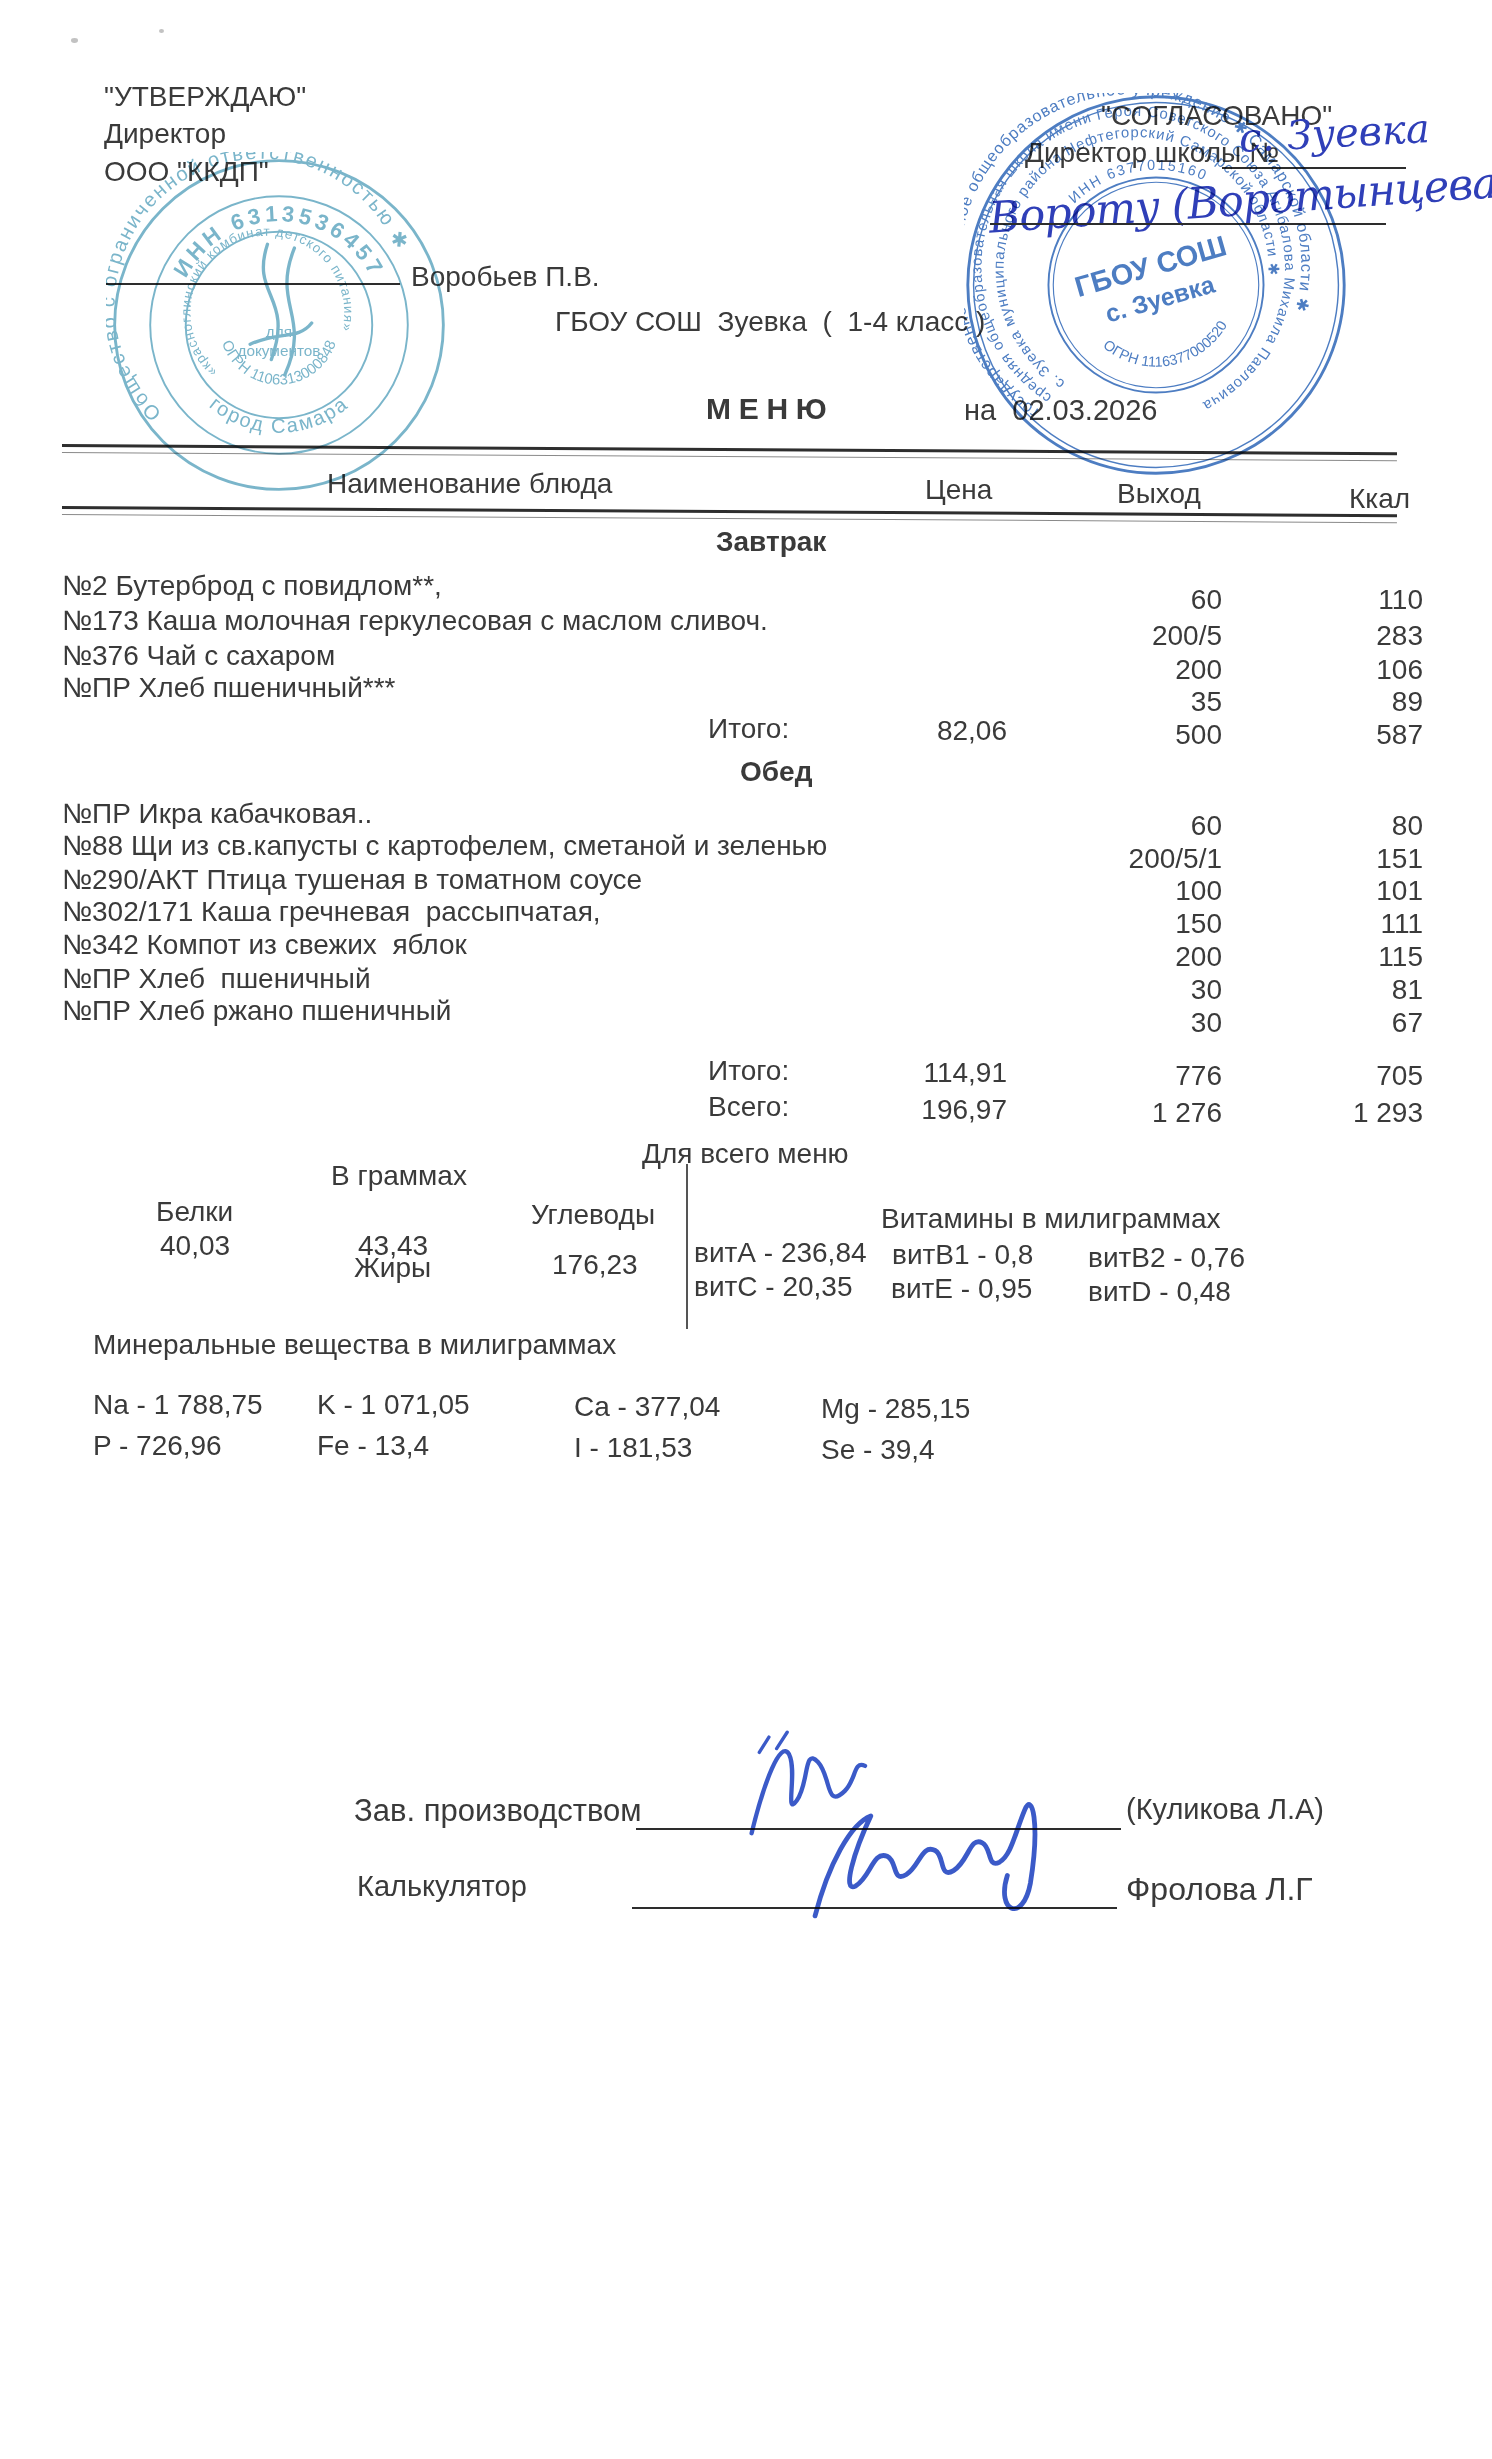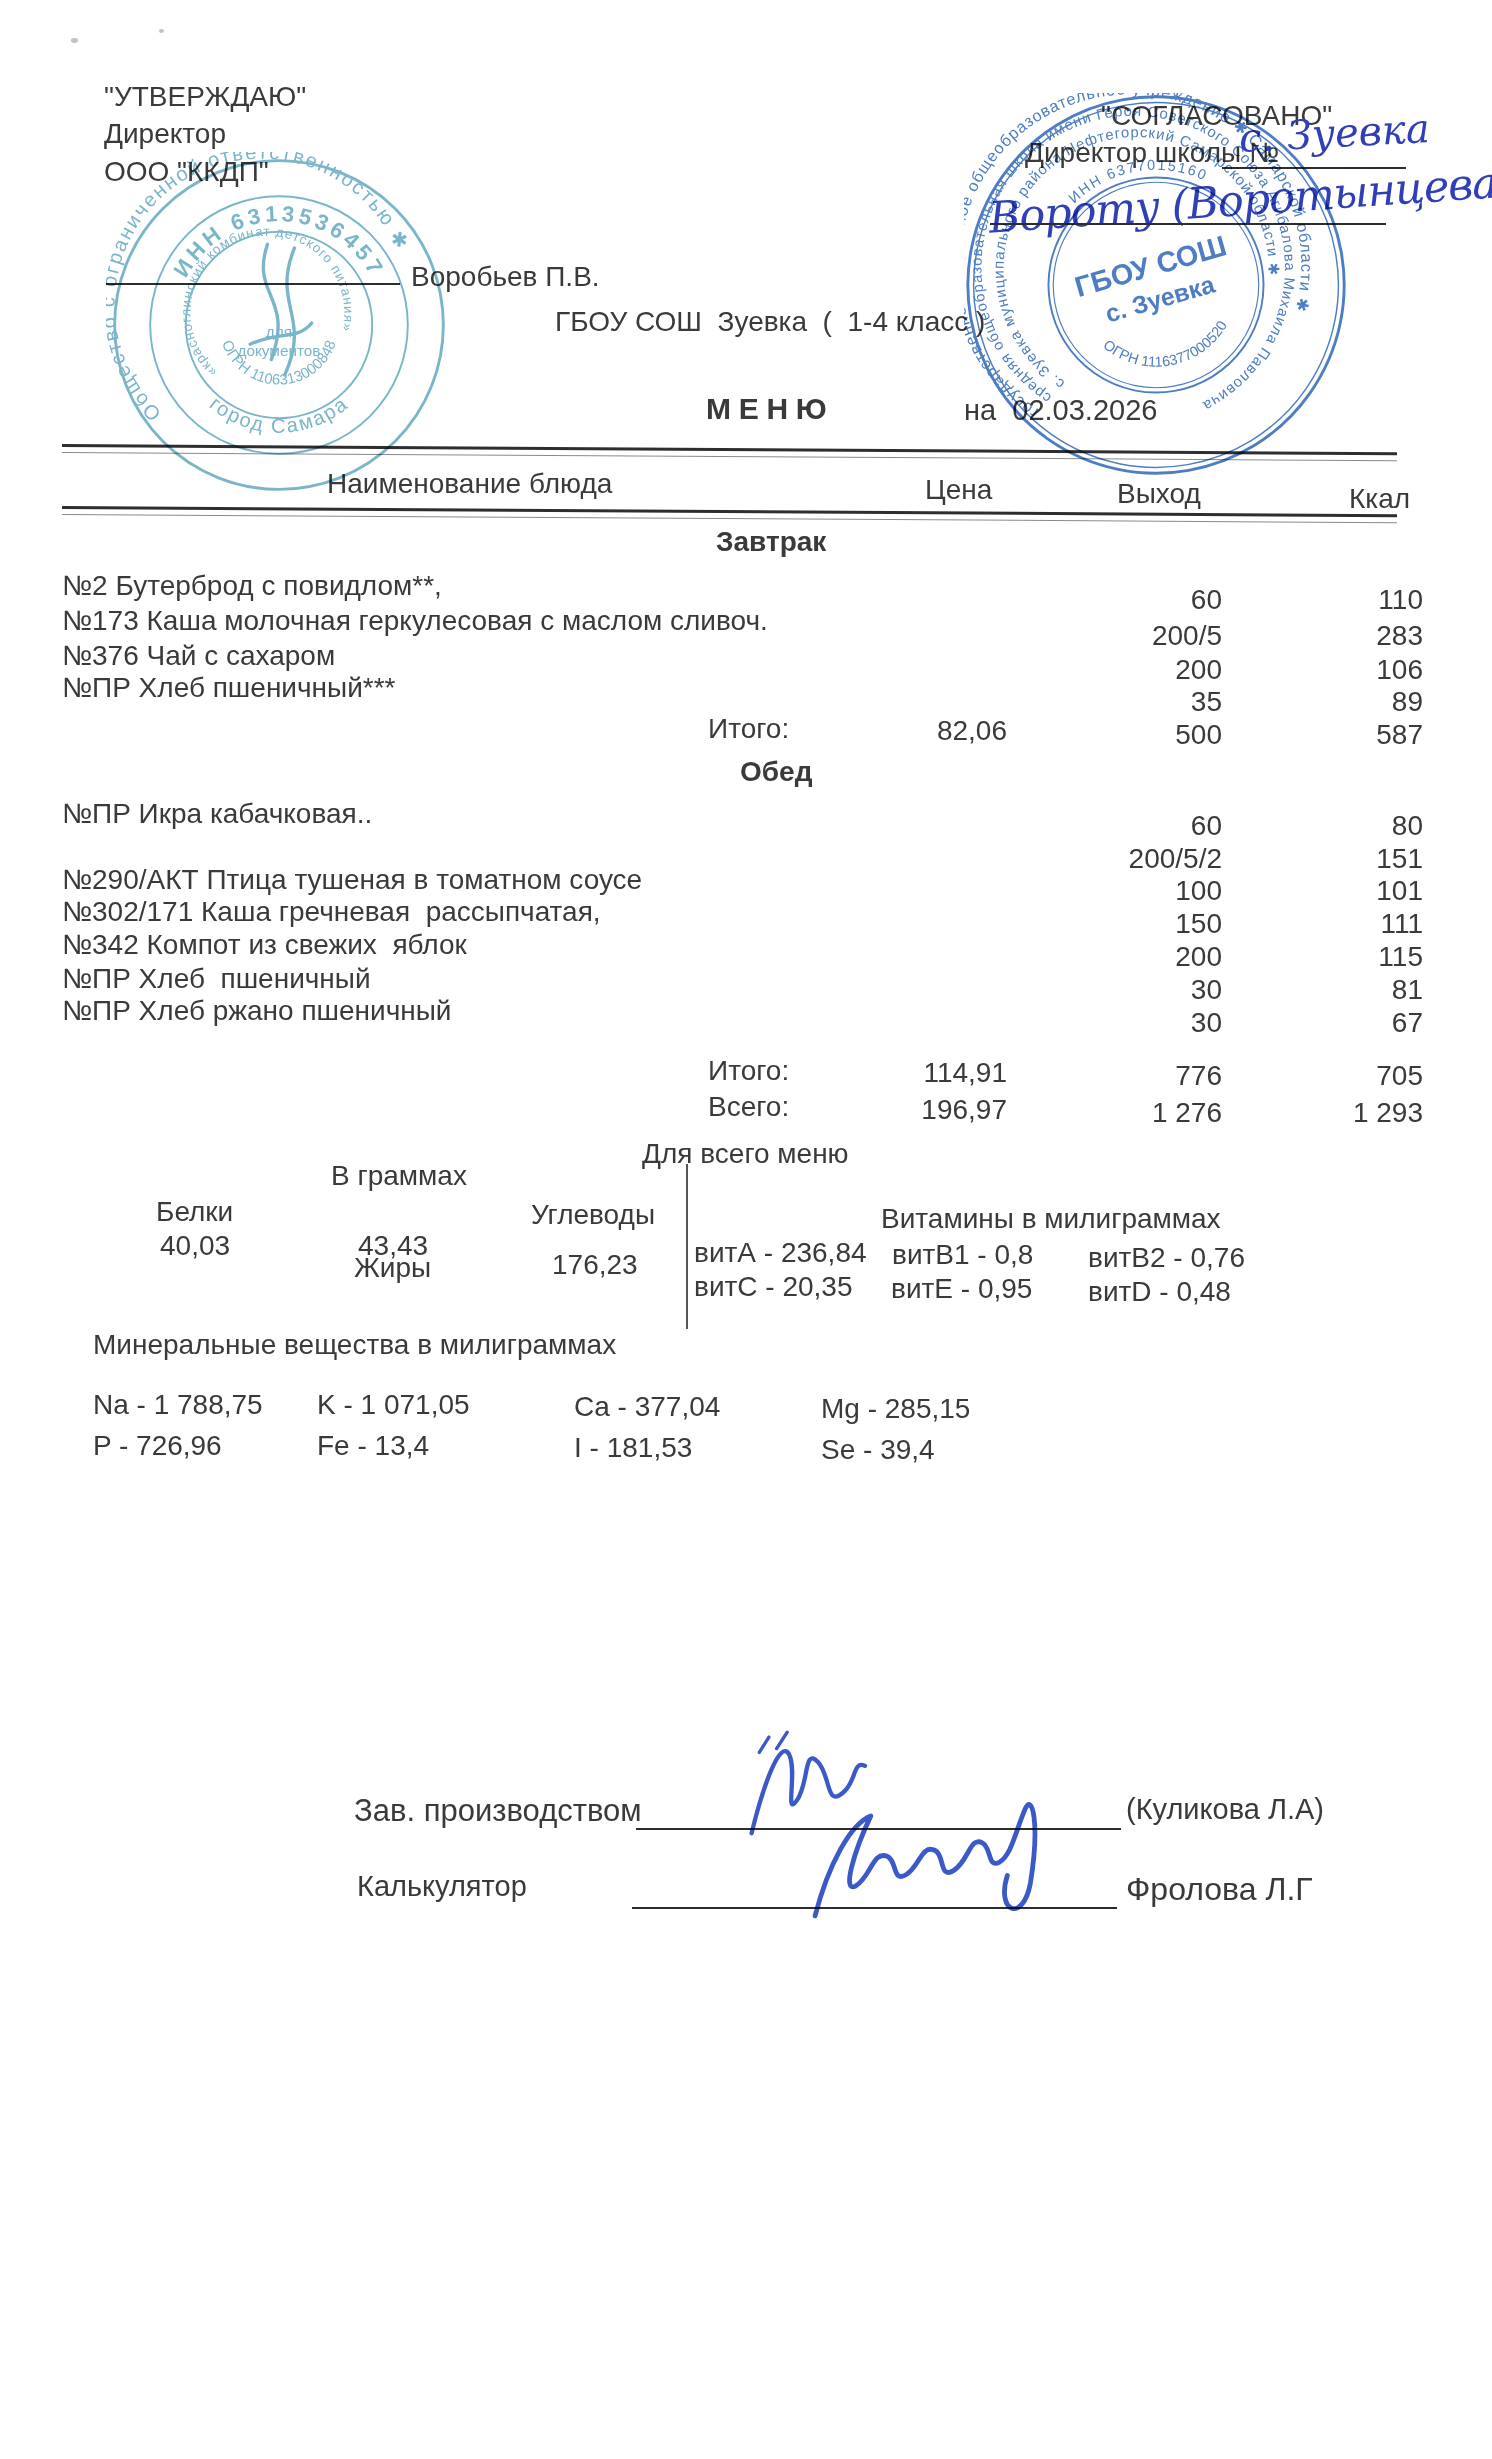--- a/index.html
+++ b/index.html
@@ -72,21 +72,22 @@
   <div class="t cell" style="left:892px;top:715px;width:115px;">82,06</div>
   <div class="t cell" style="left:1107px;top:719px;width:115px;">500</div>
   <div class="t cell" style="left:1308px;top:719px;width:115px;">587</div>
 
   <div class="t b" style="left:740px;top:756px;">Обед</div>
 
   <div class="t" style="left:62px;top:798px;">№ПР Икра кабачковая..</div>
   <div class="t cell" style="left:1107px;top:810px;width:115px;">60</div>
   <div class="t cell" style="left:1308px;top:810px;width:115px;">80</div>
 
-  <div class="t cell" style="left:1107px;top:843px;width:115px;">200/5/2</div>
+  <div class="t" style="left:62px;top:830px;">№88 Щи из св.капусты с картофелем, сметаной и зеленью</div>
+  <div class="t cell" style="left:1107px;top:843px;width:115px;">200/5/1</div>
   <div class="t cell" style="left:1308px;top:843px;width:115px;">151</div>
 
   <div class="t" style="left:62px;top:864px;">№290/АКТ Птица тушеная в томатном соусе</div>
   <div class="t cell" style="left:1107px;top:875px;width:115px;">100</div>
   <div class="t cell" style="left:1308px;top:875px;width:115px;">101</div>
 
   <div class="t" style="left:62px;top:896px;">№302/171 Каша гречневая  рассыпчатая,</div>
   <div class="t cell" style="left:1107px;top:908px;width:115px;">150</div>
   <div class="t cell" style="left:1308px;top:908px;width:115px;">111</div>
 

